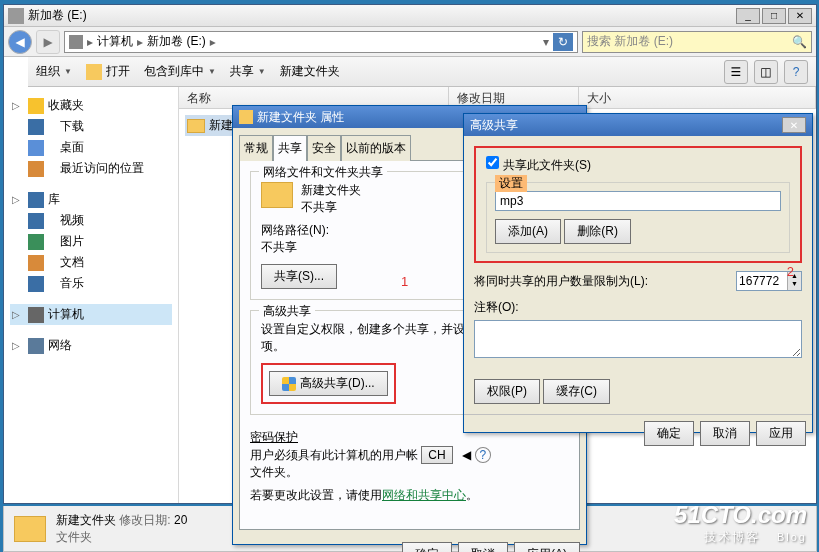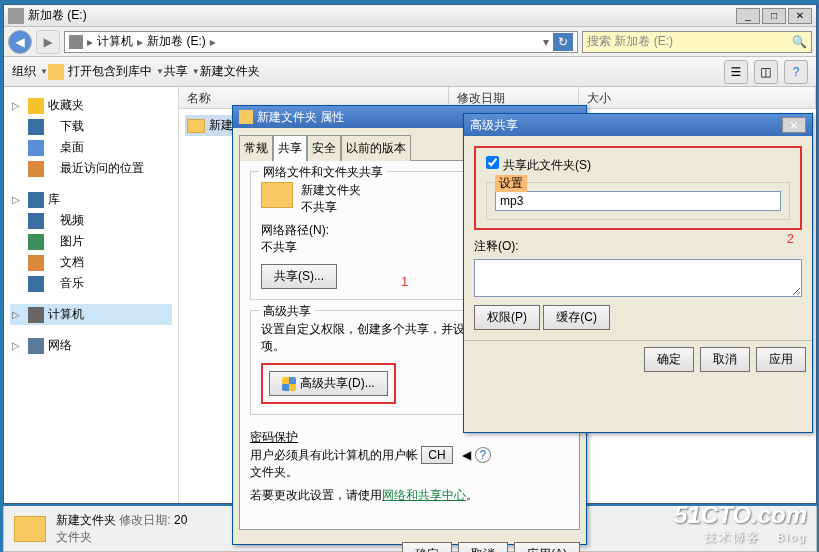--- a/index.html
+++ b/index.html
@@ -16,21 +16,21 @@
 .navbar { height: 30px; background: #f0f0f0; display: flex; align-items: center; padding: 2px 4px; border-bottom: 1px solid #c0c0c0; gap: 4px; }
 .navbtn { width: 24px; height: 24px; background: #e8e8e8; border: 1px solid #b0b0b0; border-radius: 3px; display: flex; align-items: center; justify-content: center; }
 .navbtn.back { background: #5a8fd8; color: #fff; border-radius: 12px; }
 .addressbar { flex: 1; height: 22px; background: #fff; border: 1px solid #8f8f8f; display: flex; align-items: center; padding: 0 4px; gap: 4px; }
 .addr-icon { width: 14px; height: 14px; background: #888; }
 .addr-sep { color: #666; }
 .addr-go { width: 20px; height: 18px; background: #4a7ebb; display: flex; align-items: center; justify-content: center; color: #fff; }
 .searchbox { width: 230px; height: 22px; background: #fef9c3; border: 1px solid #8f8f8f; display: flex; align-items: center; padding: 0 4px; gap: 4px; color: #888; }
 .search-icon { margin-left: auto; color: #2a6ebb; }
 
-.toolbar { height: 30px; background: linear-gradient(#f7f7f7, #e9e9e9); display: flex; align-items: center; padding: 0 8px; border-bottom: 1px solid #c0c0c0; }
+.toolbar { height: 30px; background: linear-gradient(#f7f7f7, #e9e9e9); display: flex; align-items: center; padding: 0 8px; gap: 14px; border-bottom: 1px solid #c0c0c0; margin-left: 24px; }
 .toolbtn { display: flex; align-items: center; gap: 4px; cursor: pointer; }
 .tb-icon { width: 16px; height: 16px; }
 .tb-drop { font-size: 8px; color: #555; }
 .toolbar-right { margin-left: auto; display: flex; gap: 6px; }
 
 .body-area { display: flex; height: calc(100% - 82px); }
 .sidebar { width: 175px; background: #fff; border-right: 1px solid #d8d8d8; padding: 8px 6px; overflow: hidden; }
 .tree-item { display: flex; align-items: center; gap: 4px; padding: 2px 2px; cursor: pointer; }
 .tree-item.sel { background: #cde6f7; }
 .tree-sub { padding-left: 18px; gap: 16px; }
@@ -285,26 +285,40 @@
   <div class="dlg-title">
     <span style="flex:1">高级共享</span>
     <div class="winbtn">✕</div>
   </div>
   <div class="dlg-body">
     <div class="adv-red">
       <label><input type="checkbox" class="chk" checked="" style=""><span>共享此文件夹(S)</span></label>
       <div class="adv-inner-box" style="margin-top:8px">
         <span class="legend">设置</span>
         <input class="txtinput" value="mp3" style="">
+        <div style="margin-top:8px">
+          <button class="btn">添加(A)</button>
+          <button class="btn">删除(R)</button>
+        </div>
       </div>
       <span class="red-num" style="right:6px;bottom:-18px">2</span>
+    </div>
+    <div style="display:flex;align-items:center;gap:8px;margin-bottom:8px">
+      <span style="flex:1">将同时共享的用户数量限制为(L):</span>
+      <span class="spinwrap">
+        <input value="167772" style="">
+        <span class="spinbtns">
+            <span>▲</span>
+            <span>▼</span>
+          </span>
+      </span>
     </div>
     <div style="margin-bottom:4px">注释(O):</div>
     <textarea class="txtarea" style=""></textarea>
-    <div style="margin-top:5px">
+    <div style="margin-top:18px">
       <button class="btn">权限(P)</button>
       <button class="btn">缓存(C)</button>
     </div>
   </div>
   <div class="btn-row" style="border-top:1px solid #c0c0c0">
     <button class="btn">确定</button>
     <button class="btn">取消</button>
     <button class="btn">应用</button>
   </div>
 </div>

